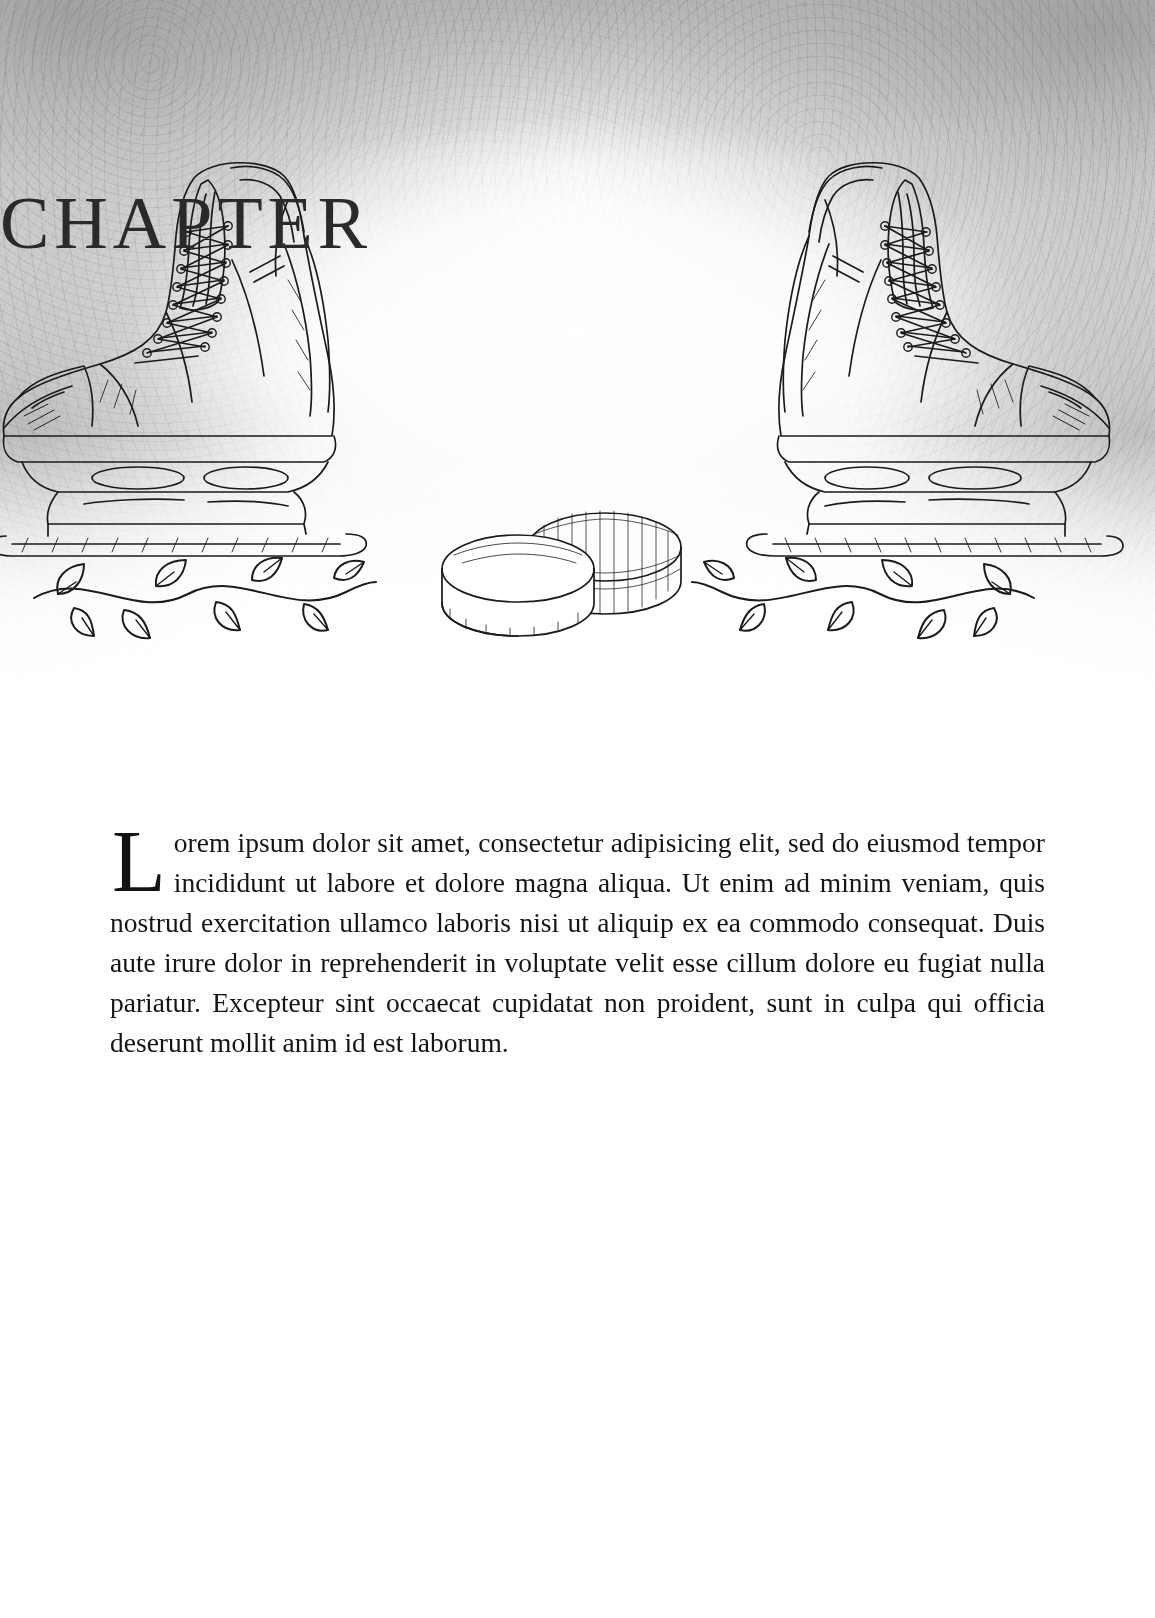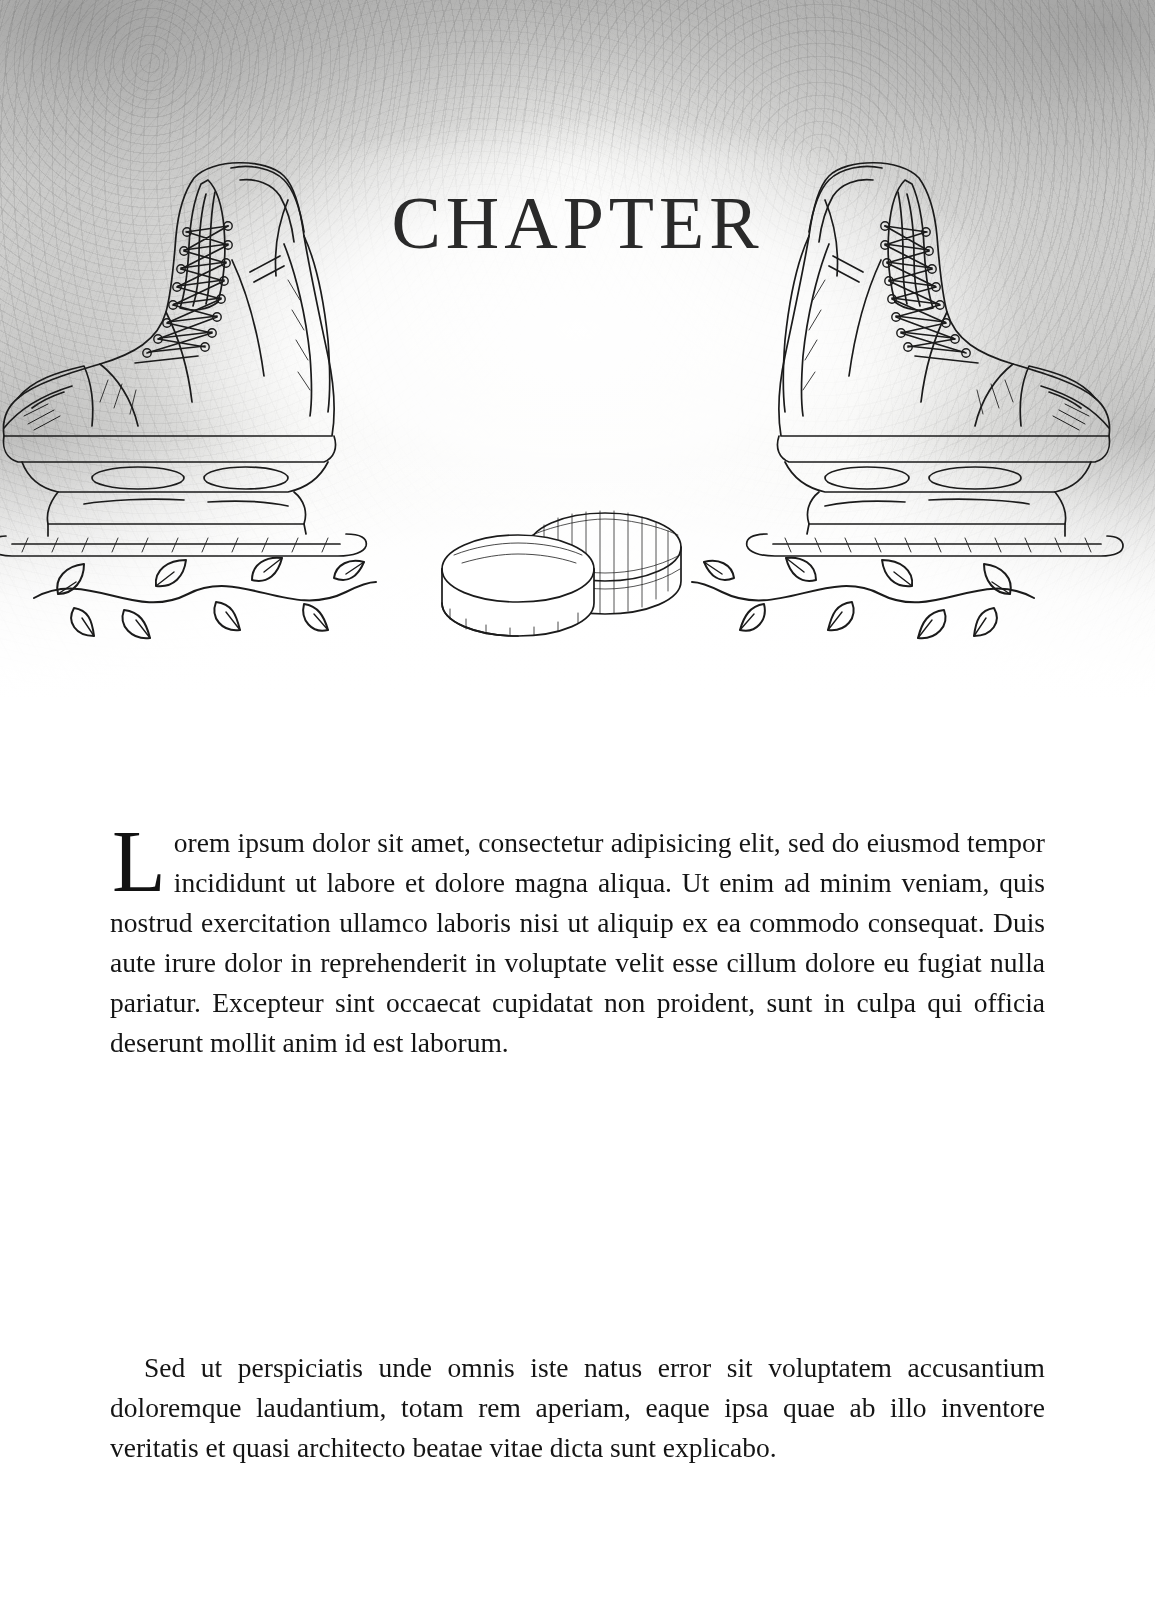--- a/index.html
+++ b/index.html
@@ -62,21 +62,21 @@
   .fade-bottom {
     background: linear-gradient(to bottom, rgba(255,255,255,0) 0%, rgba(255,255,255,0) 62%, rgba(255,255,255,0.85) 86%, #ffffff 100%);
   }
 
   
   #chapter-heading {
     position: absolute;
     left: 0;
     top: 186px;
     width: 1155px;
-    text-align: center;
+    text-align: left;
     z-index: 6;
   }
   #chapter-word {
     font-family: "Liberation Serif", serif;
     font-size: 74px;
     letter-spacing: 5px;
     color: #2a2a2a;
     line-height: 1;
     font-weight: 400;
     font-variant: small-caps;
@@ -339,18 +339,17 @@
       <path d="M30 42 L48 30 M66 84 L54 66 M122 86 L108 68 M128 34 L146 20 M212 78 L198 60 M254 6 L236 20 M300 78 L286 62 M336 10 L318 22"></path>
     </g>
   </g>
 </svg>
 </div>
 
 <div id="body-area">
 
   <p class="para" id="para-1"><span class="dropcap">L</span><span>orem ipsum dolor sit amet, consectetur adipisicing elit, sed do eiusmod tempor incididunt ut labore et dolore magna aliqua. Ut enim ad minim veniam, quis nostrud exercitation ullamco laboris nisi ut aliquip ex ea commodo consequat. Duis aute irure dolor in reprehenderit in voluptate velit esse cillum dolore eu fugiat nulla pariatur. Excepteur sint occaecat cupidatat non proident, sunt in culpa qui officia deserunt mollit anim id est laborum.</span></p>
 
-  <p class="para" id="para-2">Sed ut perspiciatis unde omnis iste natus error sit voluptatem accusantium doloremque laudantium, totam rem aperiam, eaque ipsa quae ab illo inventore veritatis et quasi architecto beatae vitae dicta sunt explicabo.</p>
 </div>
 
 <div id="chapter-heading">
   <div id="chapter-word">CHAPTER</div>
 </div>
 
 </body></html>

